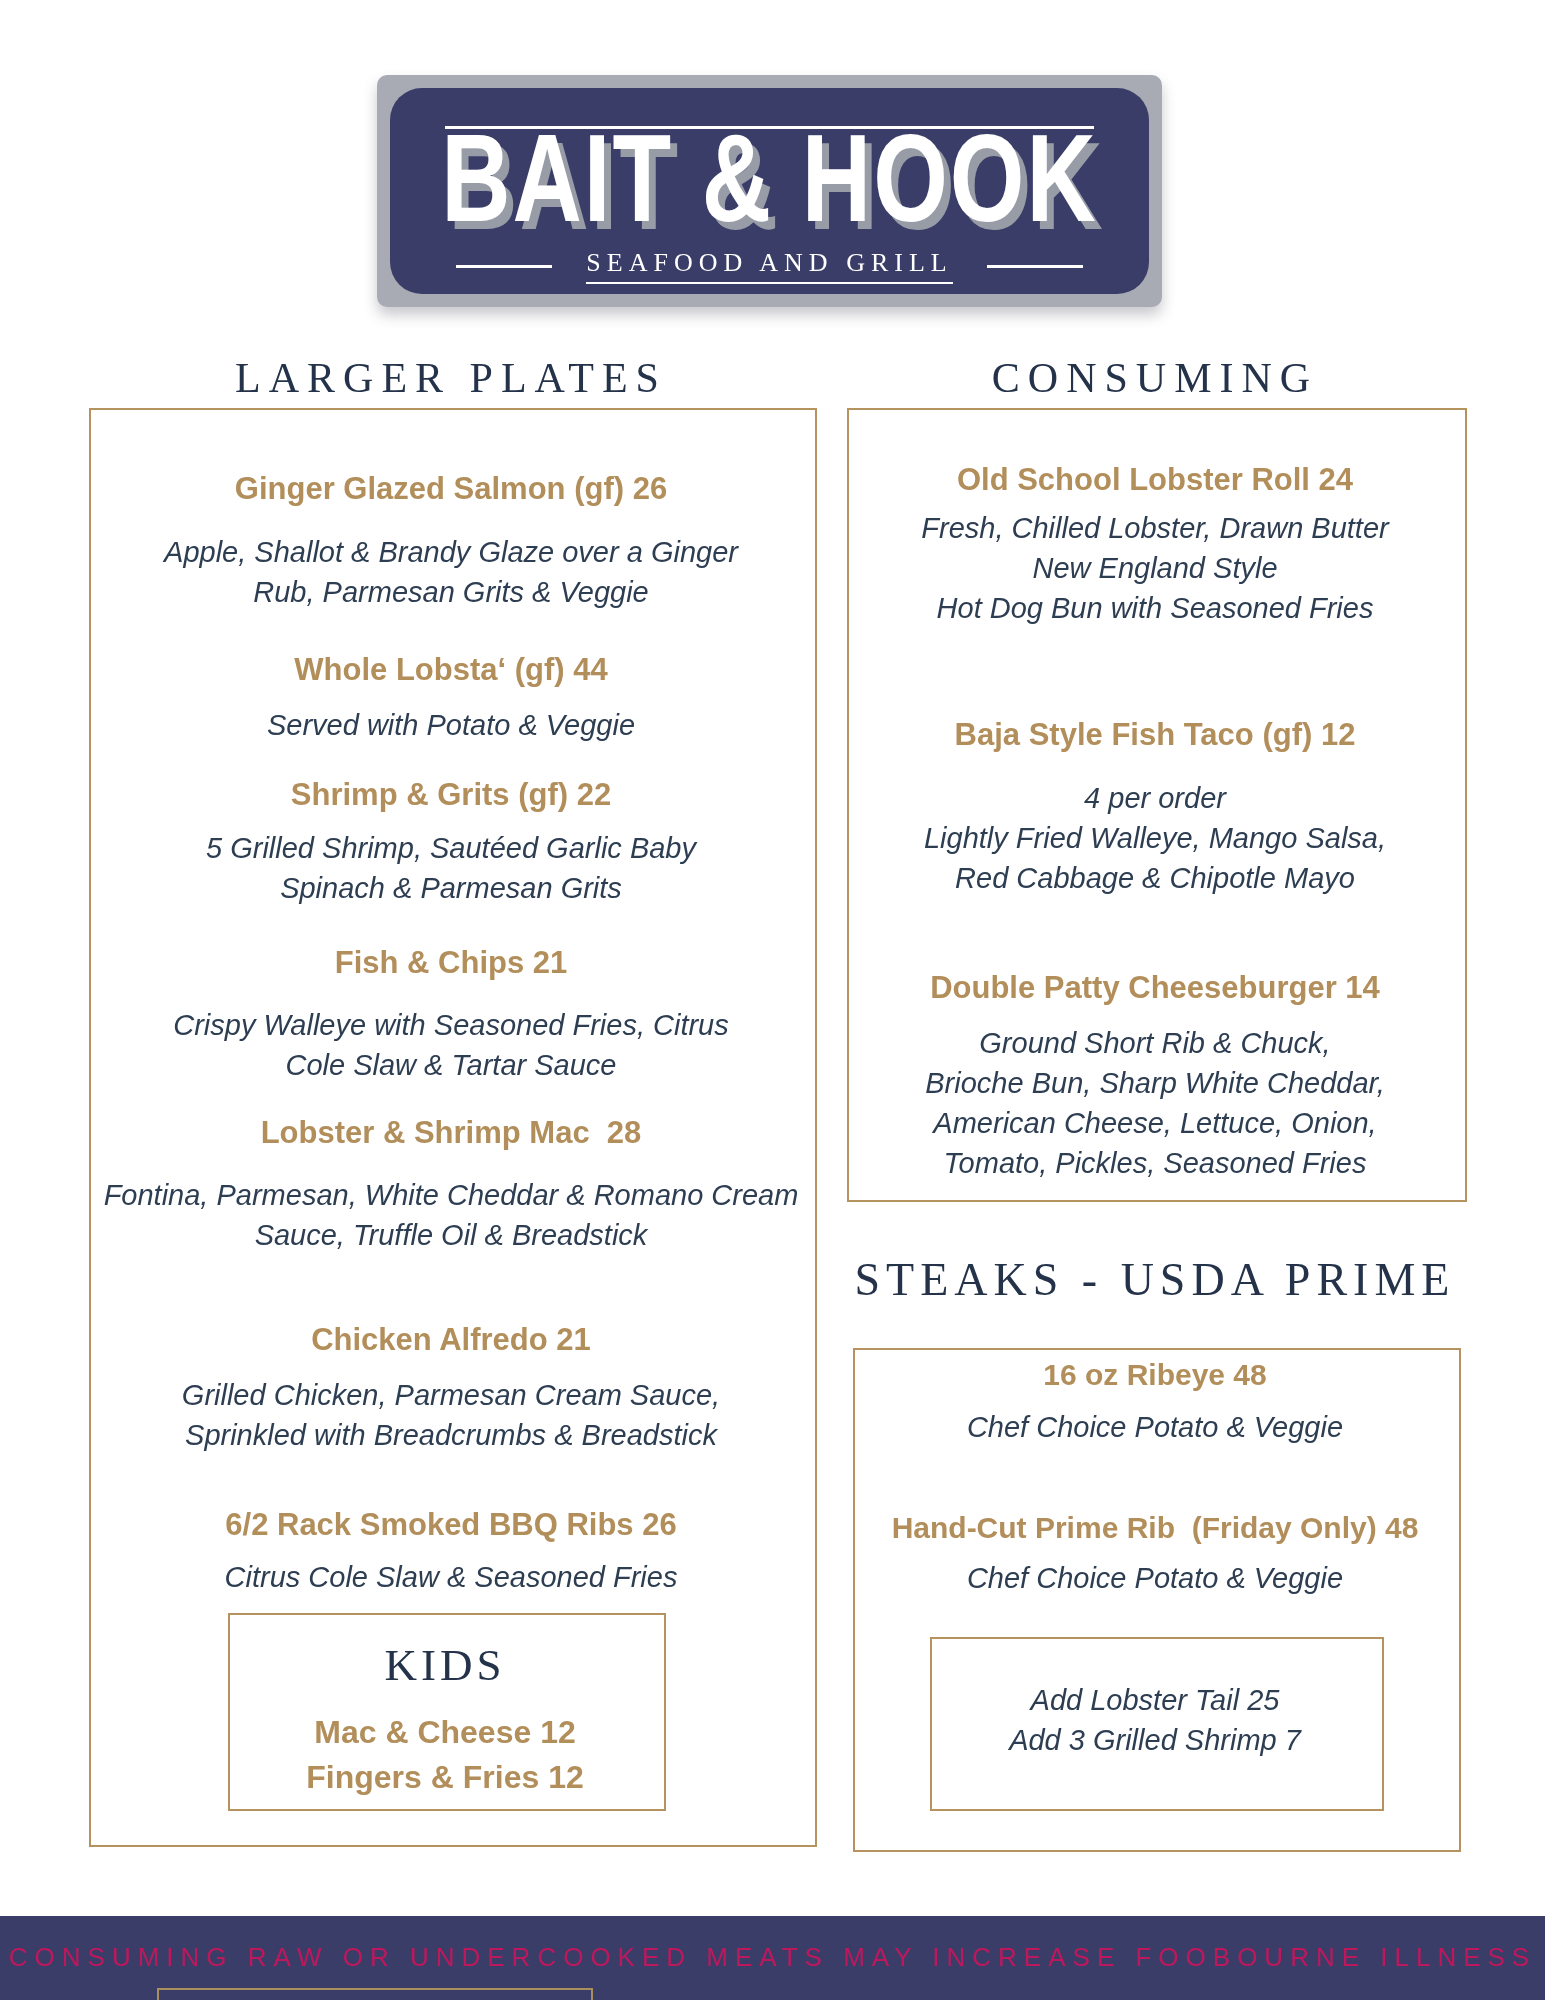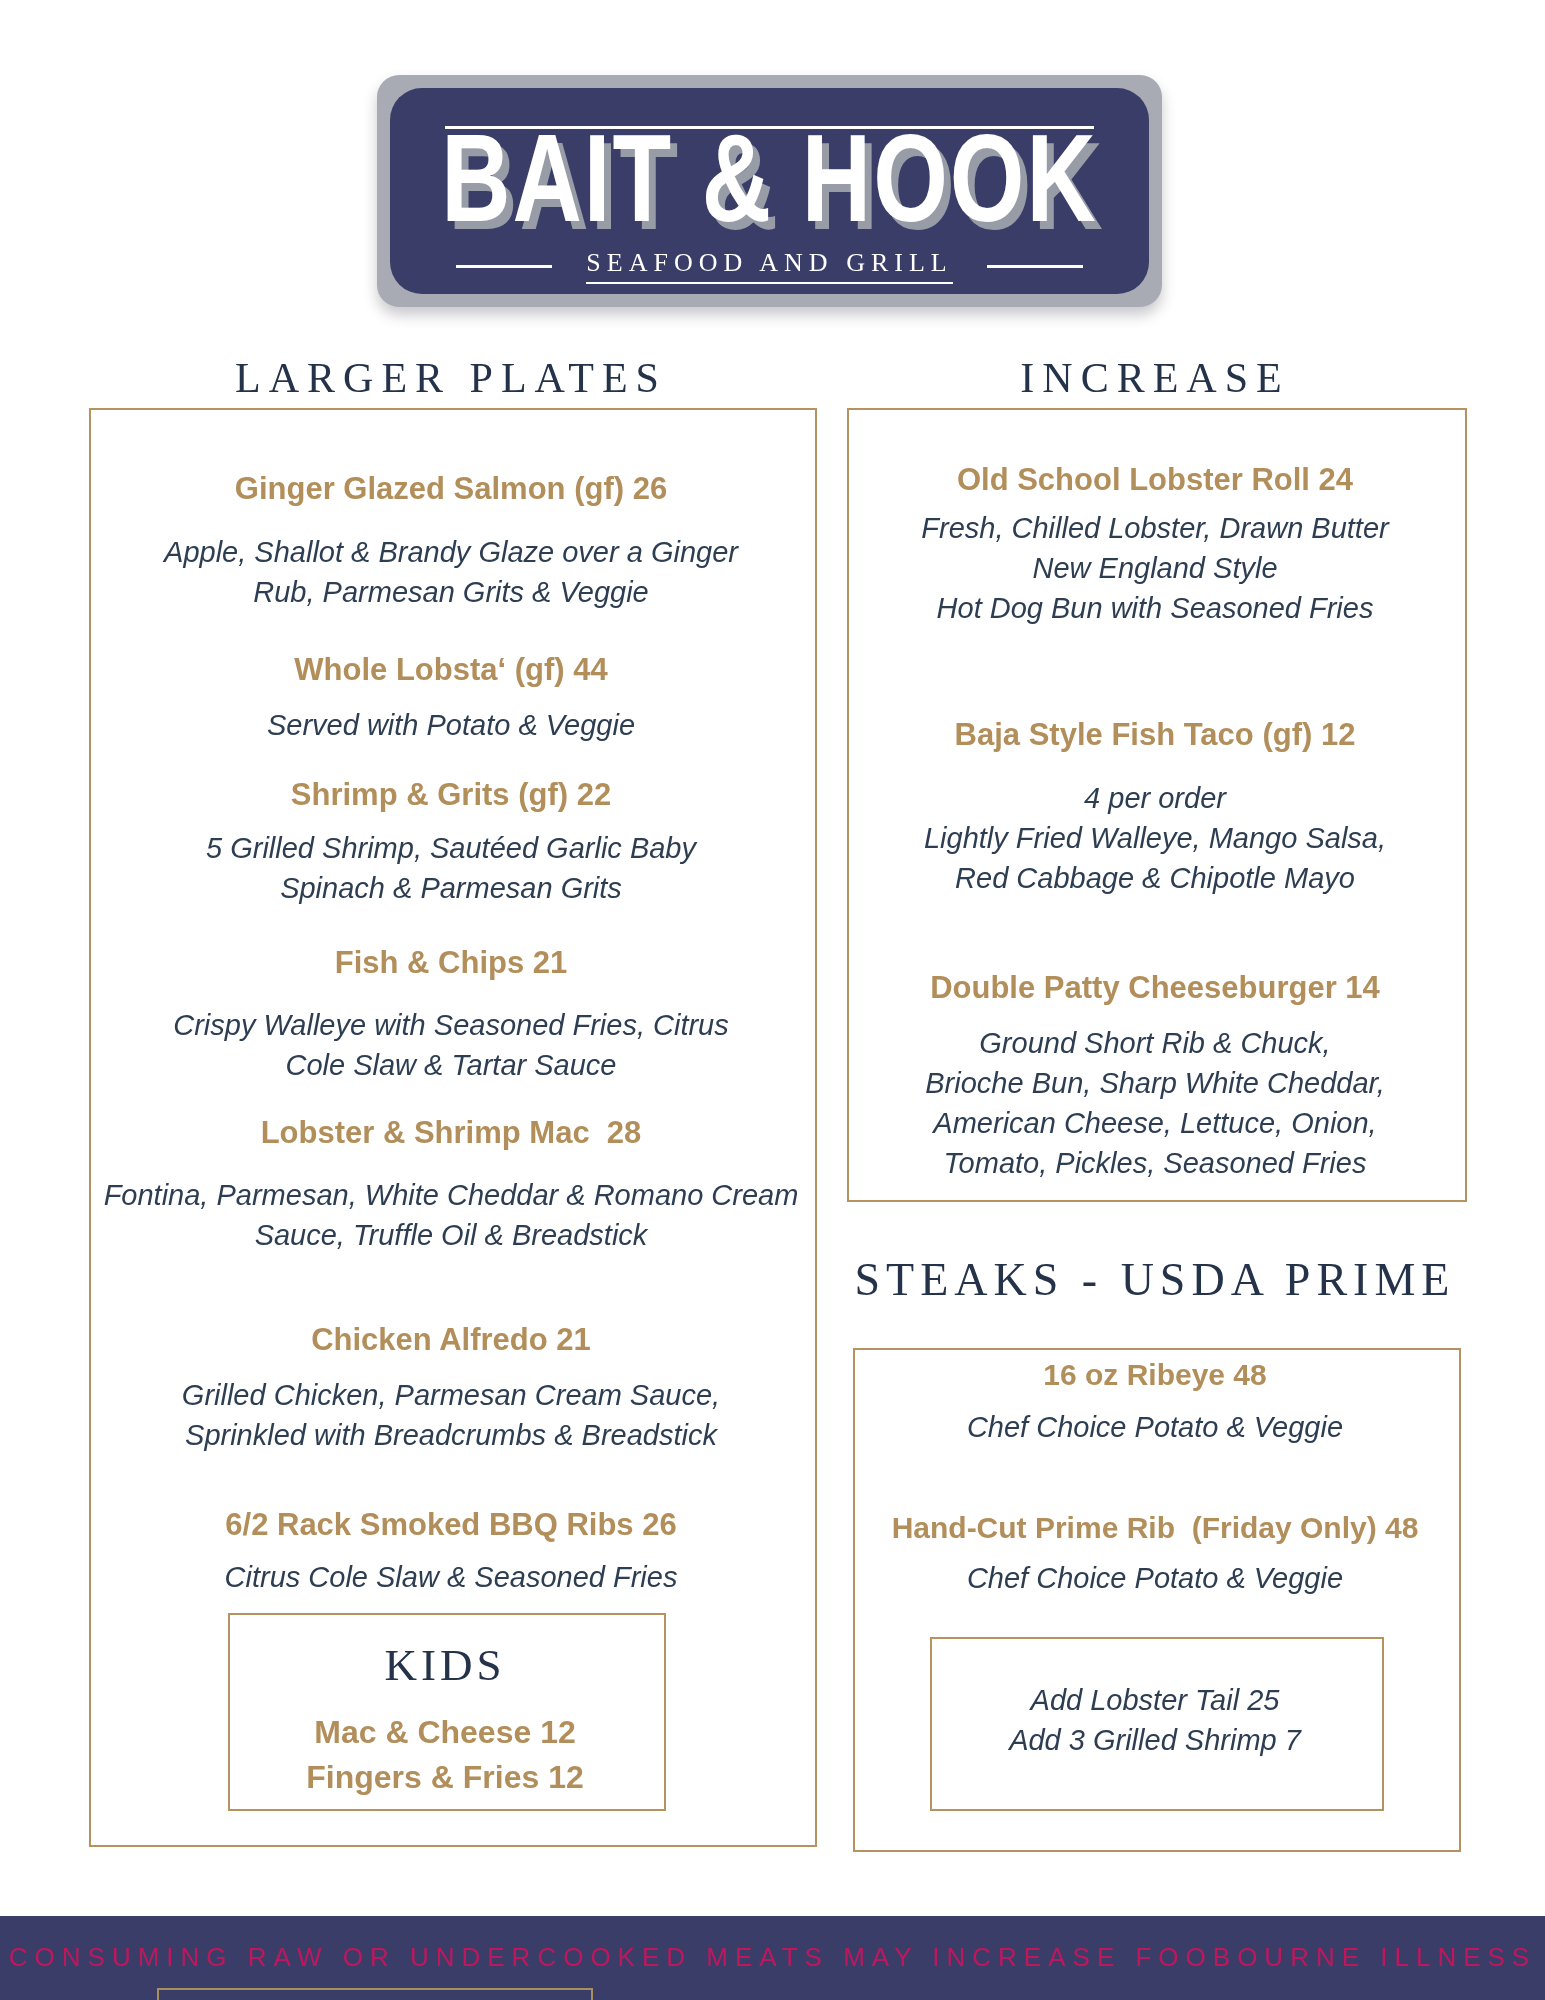--- a/index.html
+++ b/index.html
@@ -3,21 +3,21 @@
 <meta charset="utf-8">
 <style>
   html,body{margin:0;padding:0;background:#ffffff;}
   #page{
     position:relative;width:1545px;height:2000px;background:#ffffff;
     overflow:hidden;font-family:"Liberation Sans","DejaVu Sans",sans-serif;
   }
   
   .logo-plate{
     position:absolute;left:377px;top:75px;width:785px;height:232px;
-    background:#a8abb3;border-radius:22px;box-shadow:0 8px 14px rgba(60,60,80,.28);
+    background:#a8abb3;border-radius:10px;box-shadow:0 8px 14px rgba(60,60,80,.28);
   }
   .logo-navy{
     position:absolute;left:13px;top:13px;right:13px;bottom:13px;
     background:#3a3d68;border-radius:32px;
   }
   .logo-rule{position:absolute;left:55px;right:55px;top:38px;height:3px;background:#ffffff;}
   .logo-title{
     position:absolute;left:0;right:0;top:30px;height:120px;line-height:120px;
     text-align:center;color:#ffffff;font-weight:bold;font-size:96px;letter-spacing:2px;
     transform:scaleY(1.3);transform-origin:center;
@@ -83,21 +83,21 @@
       <div class="logo-title">BAIT &amp; HOOK</div>
       <div class="logo-tagline-row">
         <span class="logo-dash"></span>
         <span class="logo-tagline">SEAFOOD AND GRILL</span>
         <span class="logo-dash"></span>
       </div>
     </div>
   </div>
 
   <div class="sec-heading" style="left:89px;top:352px;width:724px;">LARGER PLATES</div>
-  <div class="sec-heading" style="left:847px;top:352px;width:616px;">INCREASE</div>
+  <div class="sec-heading" style="left:847px;top:352px;width:616px;">CONSUMING</div>
 
   <div class="gold-box" style="left:89px;top:408px;width:724px;height:1435px;"></div>
 
   <div class="item-name" style="left:99px;top:468px;width:704px;">Ginger Glazed Salmon (gf) 26</div>
   <div class="item-desc" style="left:99px;top:532px;width:704px;">Apple, Shallot &amp; Brandy Glaze over a Ginger
 Rub, Parmesan Grits &amp; Veggie</div>
 
   <div class="item-name" style="left:99px;top:649px;width:704px;">Whole Lobsta‘ (gf) 44</div>
   <div class="item-desc" style="left:99px;top:705px;width:704px;">Served with Potato &amp; Veggie</div>
 

